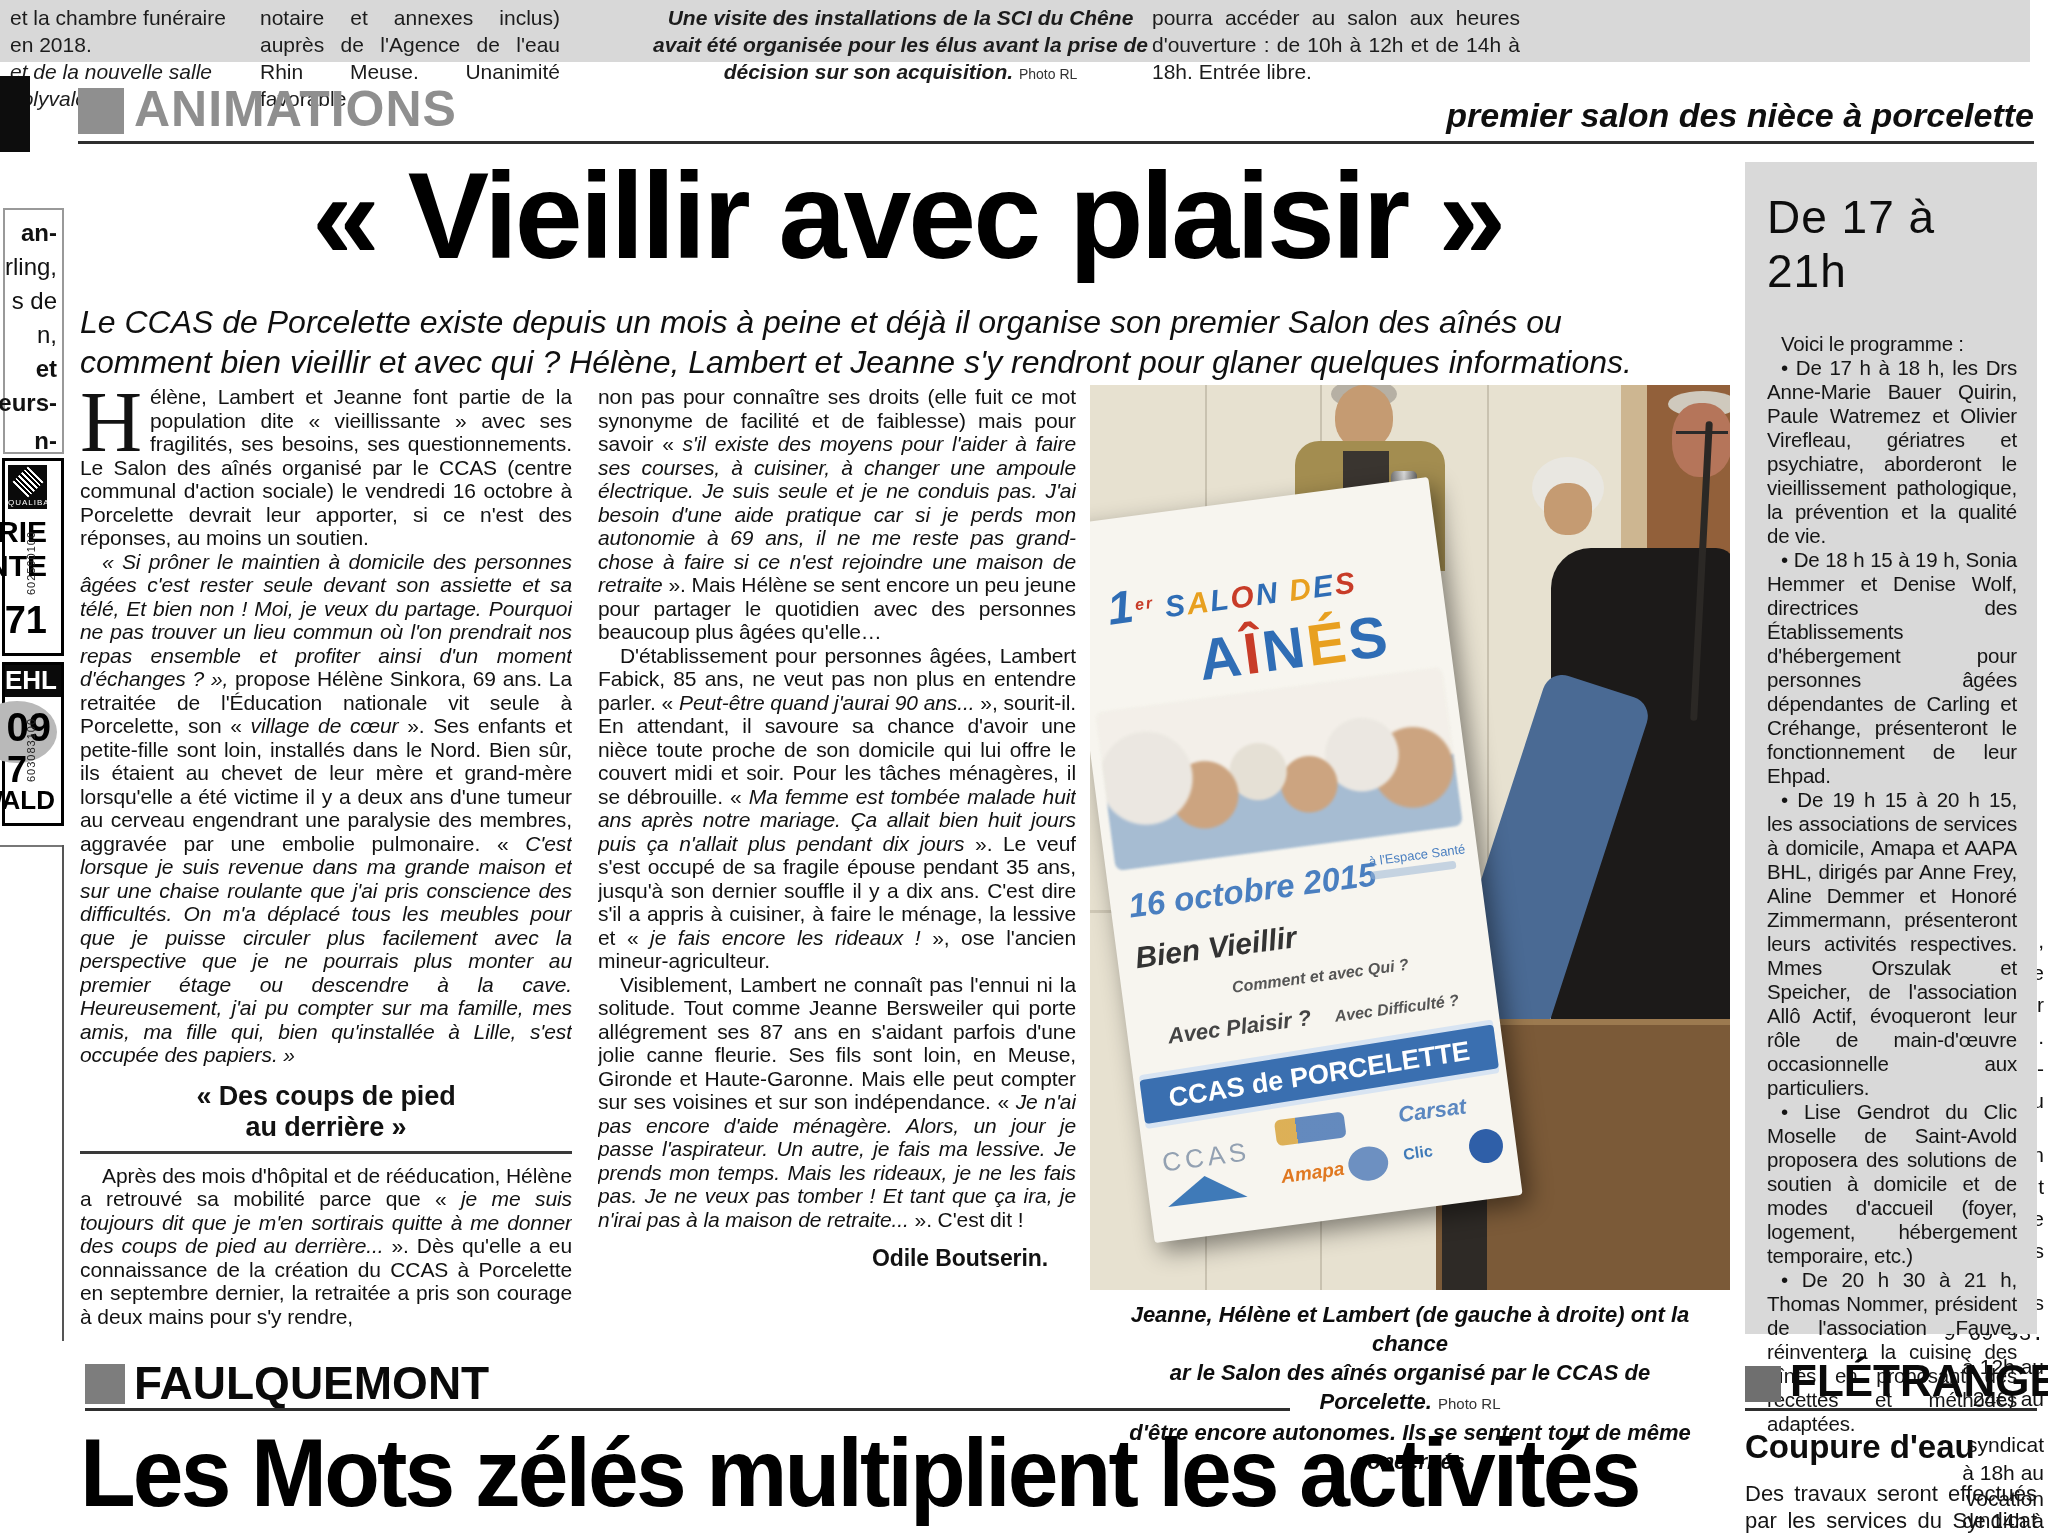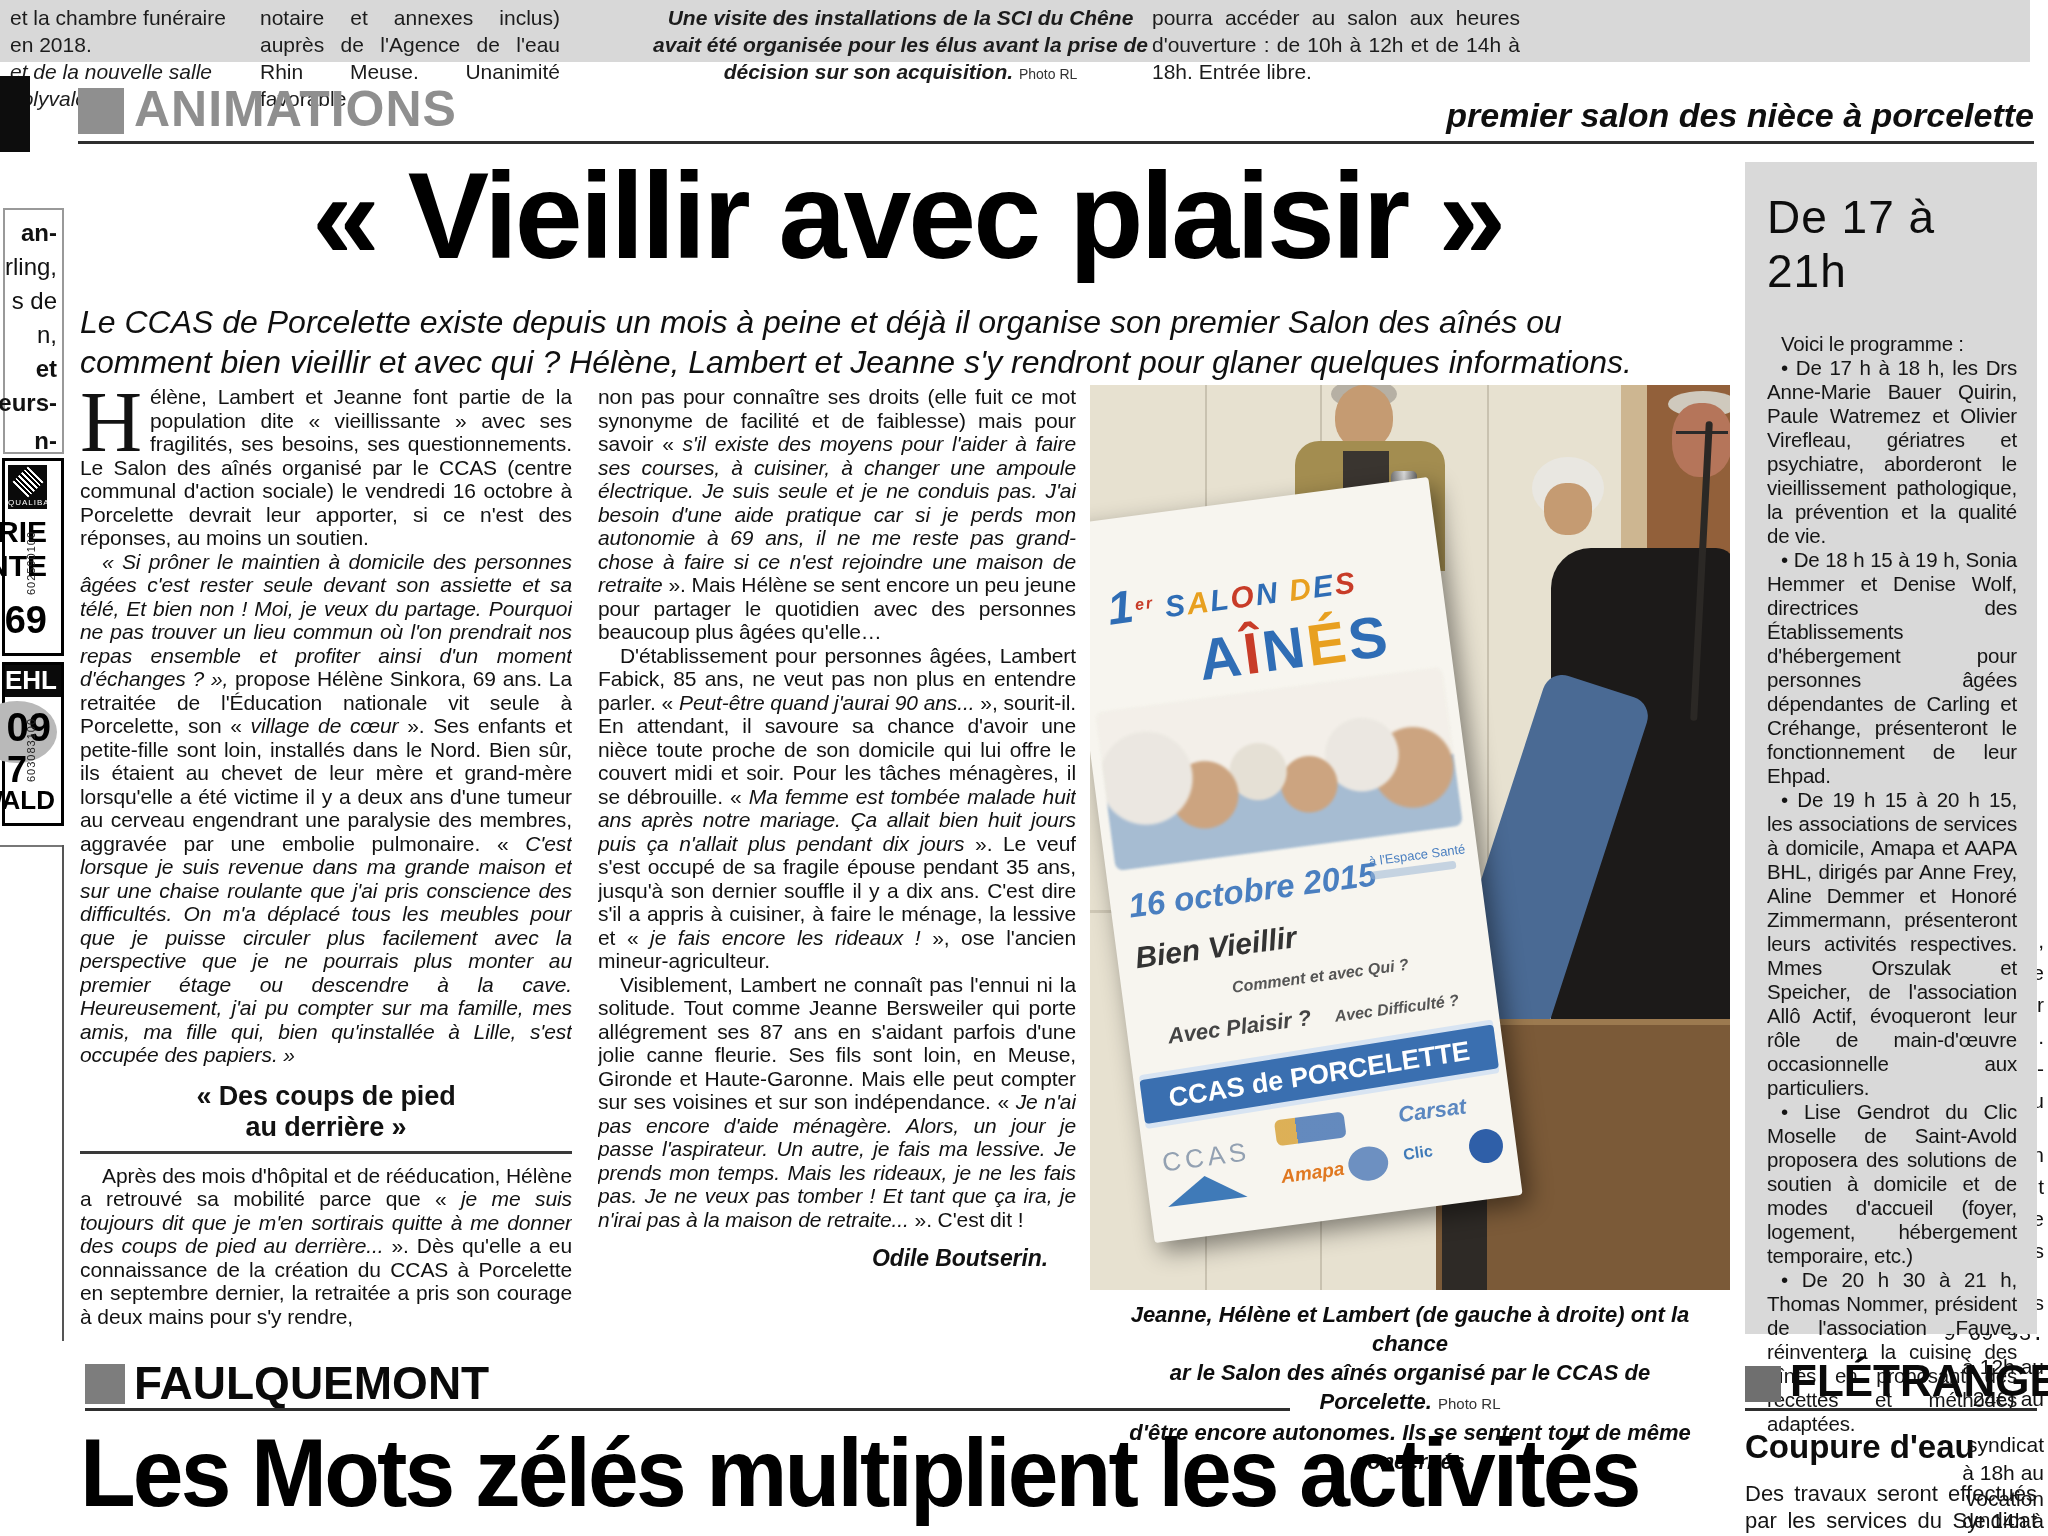--- a/index.html
+++ b/index.html
@@ -54,21 +54,21 @@
   .bodycol{position:absolute;top:385px;height:1000px;overflow:hidden;font-size:21px;line-height:23.5px;
       text-align:justify;letter-spacing:-0.1px;color:#121212;}
   #col1{left:80px;width:492px;}
   #col2{left:598px;width:478px;}
   .bodycol p{margin:0;text-indent:22px;}
   .bodycol p.nodent{text-indent:0;}
   .dropcap{float:left;font-family:"Liberation Serif",serif;font-size:86px;line-height:66px;
       padding:4px 8px 0 0;font-weight:normal;}
   #subhead{margin:14px 0 8px 0;text-align:center;font-weight:bold;font-size:27px;line-height:31px;text-indent:0;}
   .colrule{border:none;border-top:3px solid #3a3a3a;margin:6px 0 10px 0;}
-  #byline{margin-top:16px;text-align:right;font-weight:bold;font-style:italic;padding-right:28px;font-size:23px;}
+  #byline{margin-top:16px;text-align:right;font-weight:bold;padding-right:28px;font-size:23px;}
 
   
   #photo{left:1090px;top:385px;width:640px;height:905px;overflow:hidden;background:#b9a88a;}
   .ph{position:absolute;}
   #cupboards{left:0;top:0;width:86%;height:100%;background:#e7e1d0;}
   .seam{position:absolute;top:0;bottom:0;width:2px;background:#c9c2b0;}
   #seam-h{position:absolute;left:0;width:86%;top:58%;height:3px;background:#cfc8b6;}
   .handle{position:absolute;width:4px;height:22px;background:#8d8774;border-radius:2px;}
   #doorframe{left:83%;top:0;width:4%;height:100%;background:#cdb691;}
   #door{left:87%;top:0;width:13%;height:100%;background:#92603a;}
@@ -181,21 +181,21 @@
     <div class="lm-boxline b" style="top:176px;">eurs-</div>
     <div class="lm-boxline b" style="top:214px;">n-</div>
   </div>
   <div id="lm-ad1" class="abs">
     <div class="logo">
       <div class="diamond"></div>
       <div class="logoword">QUALIBAT</div>
     </div>
     <div class="lm-adline" style="top:54px;font-size:30px;">RIE</div>
     <div class="lm-adline" style="top:88px;font-size:30px;">NTE</div>
-    <div class="lm-adline" style="top:138px;font-size:38px;">69</div>
+    <div class="lm-adline" style="top:138px;font-size:38px;">71</div>
     <div class="vcode">602590100</div>
   </div>
   <div id="lm-ad2" class="abs">
     <div class="hdr">EHL</div>
     <div class="oval"></div>
     <div class="lm-adline" style="top:40px;font-size:40px;right:10px;">09</div>
     <div class="lm-adline" style="top:84px;font-size:36px;right:34px;">7</div>
     <div class="lm-adline" style="top:120px;font-size:26px;right:6px;">WALD</div>
     <div class="vcode">603083100</div>
   </div>

